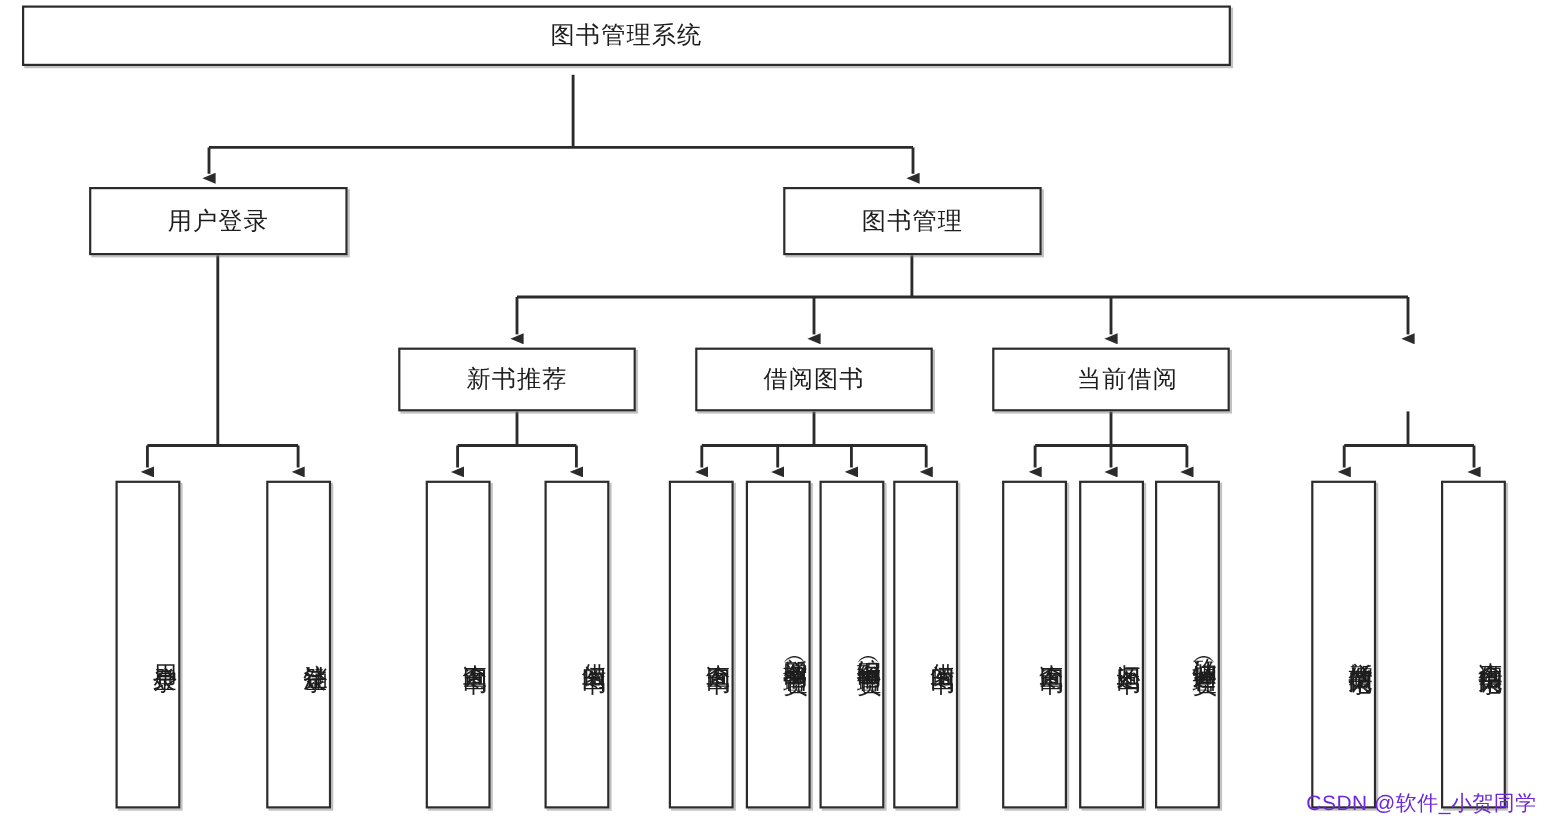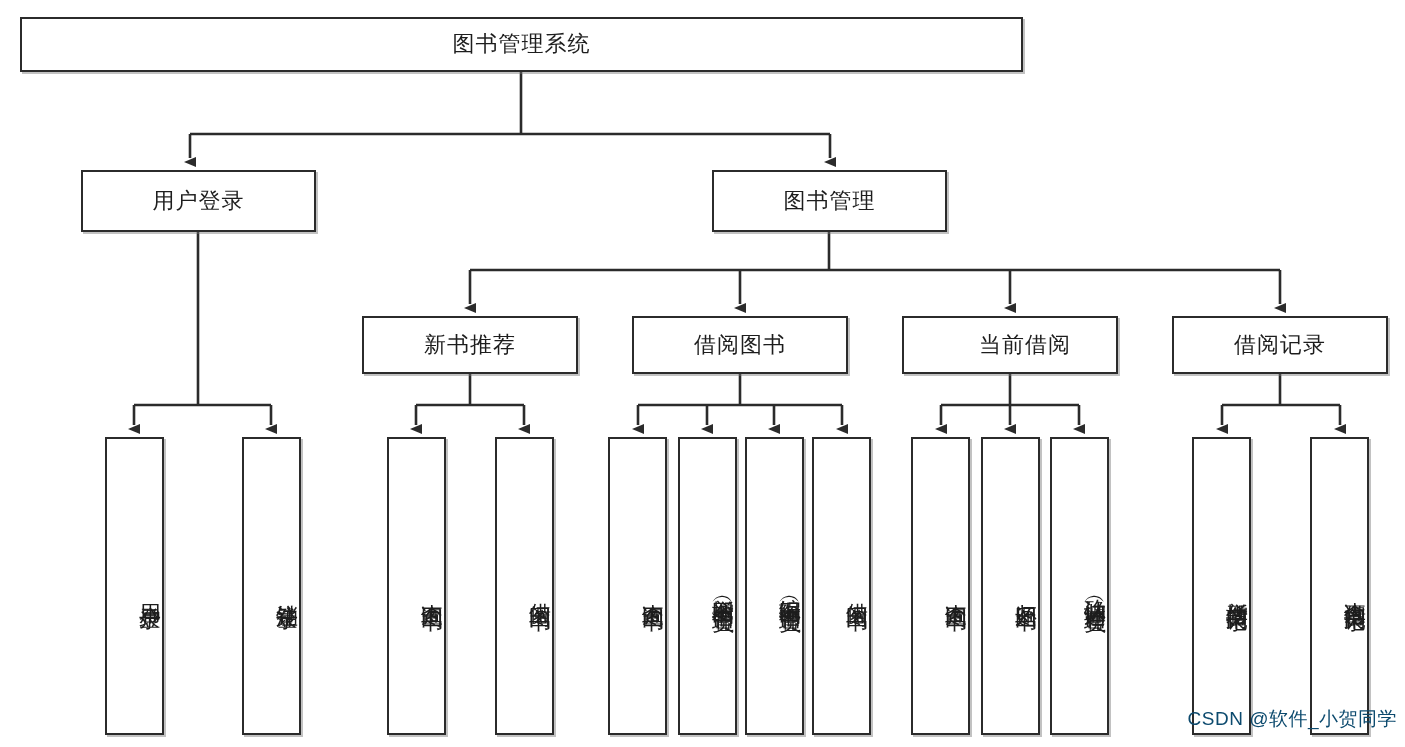--- a/index.html
+++ b/index.html
@@ -50,23 +50,23 @@
     align-items: flex-start;
     justify-content: center;
     padding-top: 8px;
   }
   .node.vert.tall-text {
     align-items: flex-start;
   }
   .watermark {
     position: absolute;
     right: 8px;
-    bottom: 15px;
+    bottom: 4px;
     font-size: 19px;
-    color: #0c4a6e;
+    color: #6d28d9;
     letter-spacing: 0.5px;
     white-space: nowrap;
     pointer-events: none;
   }
 </style>
 </head>
 <body>
 
 <div id="canvas">
 
@@ -113,42 +113,39 @@
       <path d="M1010,405 L1010,425" marker-end="url(#arrow)"></path>
       <path d="M1079,405 L1079,425" marker-end="url(#arrow)"></path>
 
       <path d="M1280,374 L1280,405"></path>
       <path d="M1222,405 L1340,405"></path>
       <path d="M1222,405 L1222,425" marker-end="url(#arrow)"></path>
       <path d="M1340,405 L1340,425" marker-end="url(#arrow)"></path>
     </g>
   </svg>
 
-  <div class="node horiz" style="left:20px; top:17px; width:1003px; height:55px;">
+  <div class="node horiz" style="left:20px; top:5px; width:1099px; height:55px;">
     <span>图书管理系统</span>
   </div>
 
   <div class="node horiz" style="left:81px; top:170px; width:235px; height:62px;">
     <span>用户登录</span>
   </div>
   <div class="node horiz" style="left:362px; top:316px; width:216px; height:58px;">
     <span>新书推荐</span>
   </div>
 
   <div class="node horiz" style="left:712px; top:170px; width:235px; height:62px;">
     <span>图书管理</span>
   </div>
   <div class="node horiz" style="left:632px; top:316px; width:216px; height:58px;">
     <span>借阅图书</span>
   </div>
   <div class="node horiz" style="left:902px; top:316px; width:216px; height:58px;padding-left:30px;">
     <span>当前借阅</span>
-  </div>
-  <div class="node horiz" style="left:1172px; top:316px; width:216px; height:58px;">
-    <span>借阅记录</span>
   </div>
 
   <div class="node vert" style="left:105px; top:437px; width:59px; height:298px;">
     <span>用户登录</span>
   </div>
   <div class="node vert" style="left:242px; top:437px; width:59px; height:298px;">
     <span>注销登录</span>
   </div>
 
   <div class="node vert" style="left:387px; top:437px; width:59px; height:298px;">

